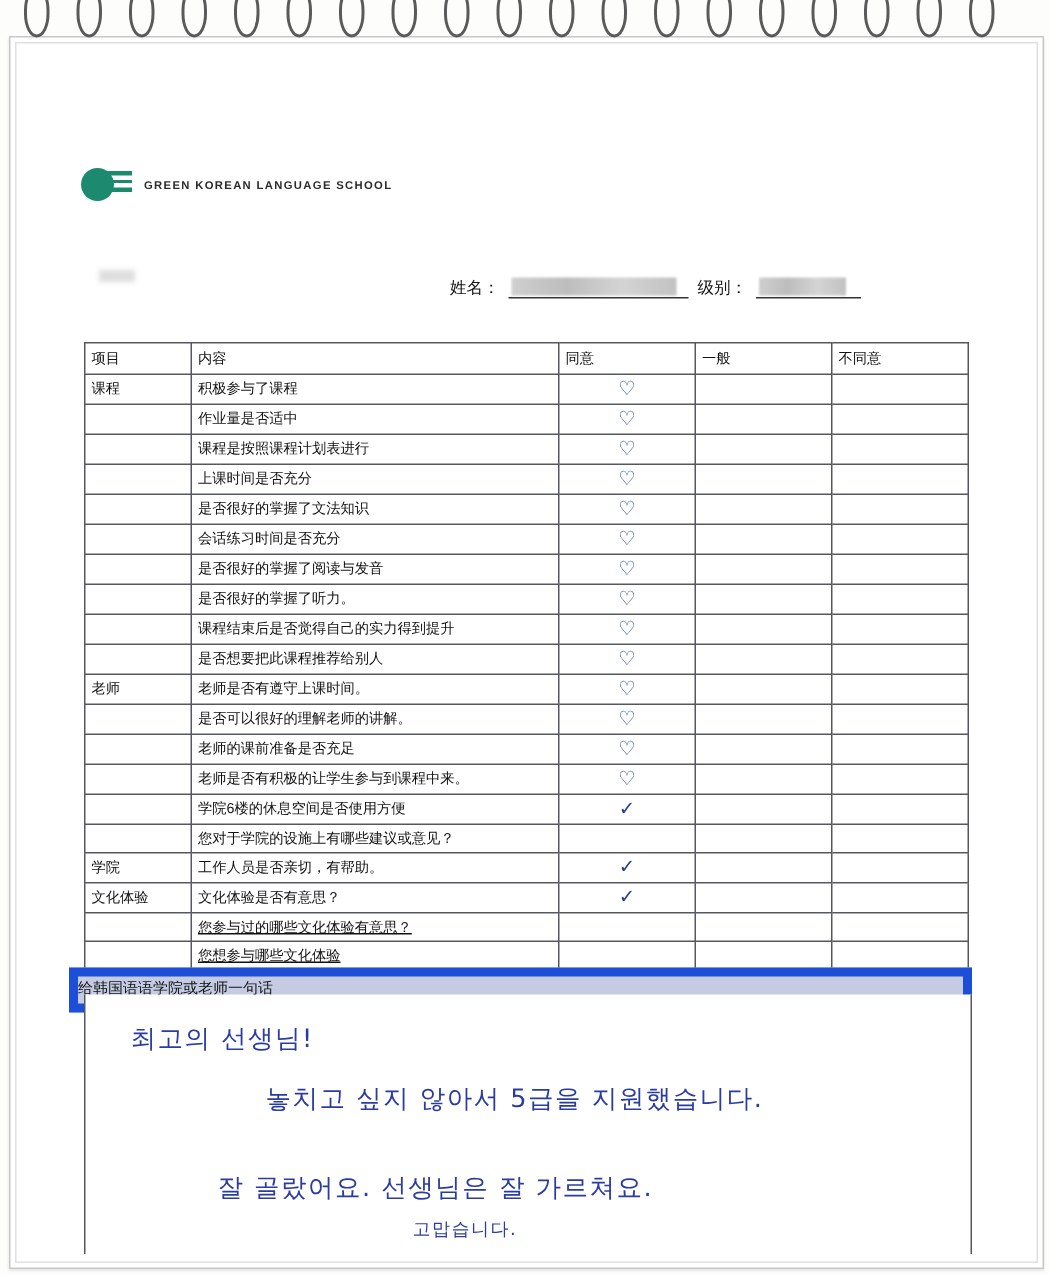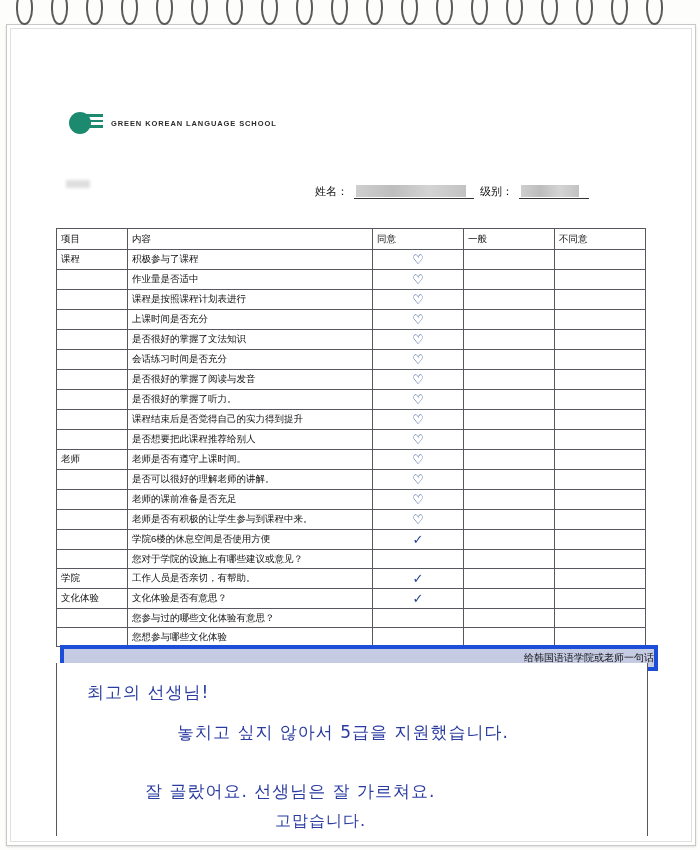--- a/index.html
+++ b/index.html
@@ -61,21 +61,21 @@
     left: 14px;
     top: 32px;
     width: 672px;
     height: 804px;
     background: #ffffff;
     overflow: hidden;
   }
   
   .logo-row {
     position: absolute;
-    left: 55px;
+    left: 40px;
     top: 78px;
     display: flex;
     align-items: center;
     gap: 8px;
     justify-content: space-between;
   }
   .logo-mark {
     position: relative;
     width: 34px;
     height: 26px;
@@ -113,21 +113,21 @@
     width: 672px;
     text-align: center;
     font-size: 15px;
     font-weight: bold;
     color: #111;
     letter-spacing: 1px;
   }
   
   .id-line {
     position: absolute;
-    left: 301px;
+    left: 286px;
     top: 152px;
     width: 360px;
     display: flex;
     font-size: 11px;
     color: #111;
   }
   .id-label { white-space: nowrap; }
   .id-blank {
     display: inline-block;
     border-bottom: 1px solid #333;
@@ -183,31 +183,31 @@
   td.content { padding-left: 6px; }
   td.mark {
     width: 82px;
     text-align: center;
     font-size: 13px;
     color: #1f3f8f;
     font-family: "DejaVu Sans", sans-serif;
   }
   td.blankcol { width: 82px; }
   td.tall { height: 30px; }
-  td.tall2 { height: 26px; }
+  td.tall2 { height: 26px; text-decoration: underline; }
   
   .banner {
     position: absolute;
-    left: 46px;
+    left: 32px;
     top: 613px;
     width: 590px;
     height: 18px;
     background: #c5cbe3;
-    border: 4px solid #1d4ed8;
-    text-align: right;
+    border: 6px solid #1d4ed8;
+    text-align: left;
     font-size: 10px;
     line-height: 18px;
     color: #111;
   }
   .message-box {
     position: absolute;
     left: 42px;
     top: 631px;
     width: 590px;
     height: 190px;
@@ -219,21 +219,21 @@
     position: absolute;
     color: #2b3ca0;
     font-family: "DejaVu Sans", sans-serif;
     font-size: 17px;
     letter-spacing: 1px;
     white-space: nowrap;
   }
   .hw1 { left: 30px; top: 18px; }
   .hw2 { left: 120px; top: 58px; }
   .hw3 { left: 88px; top: 98px; margin-top: 19px; }
-  .hw4 { left: 218px; top: 148px; font-size: 16px; }
+  .hw4 { left: 218px; top: 148px; font-size: 12px; }
 </style>
 </head>
 <body>
 
 <div class="page">
 
   <div class="paper-edge"></div>
   <div class="paper-edge2"></div>
 
   <div class="sheet">

